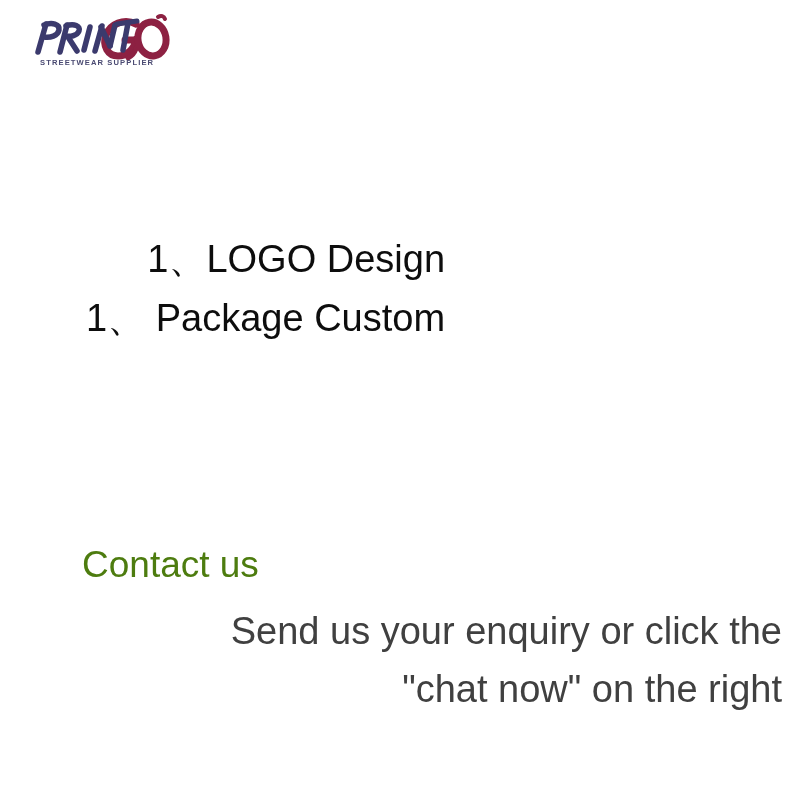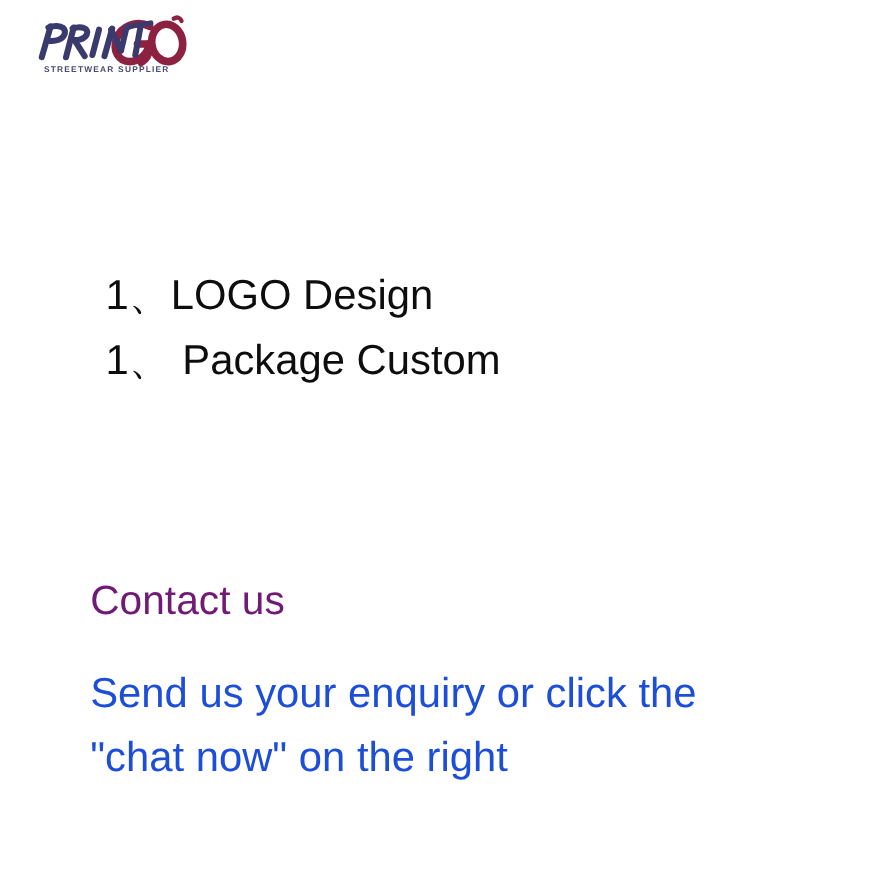--- a/index.html
+++ b/index.html
@@ -13,20 +13,21 @@
     overflow: hidden;
     font-family: "Liberation Sans", sans-serif;
     -webkit-font-smoothing: antialiased;
   }
 
   .page {
     position: relative;
     width: 800px;
     height: 800px;
     background: #ffffff;
+    text-align: right;
   }
 
   
   .logo {
     position: absolute;
     left: 24px;
     top: 8px;
     width: 150px;
     height: 62px;
   }
@@ -47,53 +48,53 @@
     font-weight: 700;
     color: #d12821;
     white-space: nowrap;
   }
 
   
   .service-list {
     position: absolute;
     left: 82px;
     top: 226px;
-    margin: 14px;
+    margin: 4px;
     padding: 0;
     list-style: none;
   }
   .service-item {
     font-size: 38px;
     line-height: 59px;
     color: #0d0d0d;
     white-space: pre;
     font-weight: 400;
   }
 
   
   .contact-heading {
     position: absolute;
     left: 82px;
-    top: 523px;
+    top: 542px;
     font-size: 37px;
     line-height: 46px;
-    color: #701a75;
+    color: #4d7c0f;
     font-weight: 400;
     white-space: nowrap;
   }
   .contact-body {
     position: absolute;
     left: 82px;
     top: 602px;
     width: 700px;
   }
   .contact-line {
     font-size: 38px;
     line-height: 58px;
-    color: #1d4ed8;
+    color: #404040;
     font-weight: 400;
     white-space: pre;
   }
 </style>
 </head>
 <body>
 
 <div class="page">
 
   <div class="logo">

